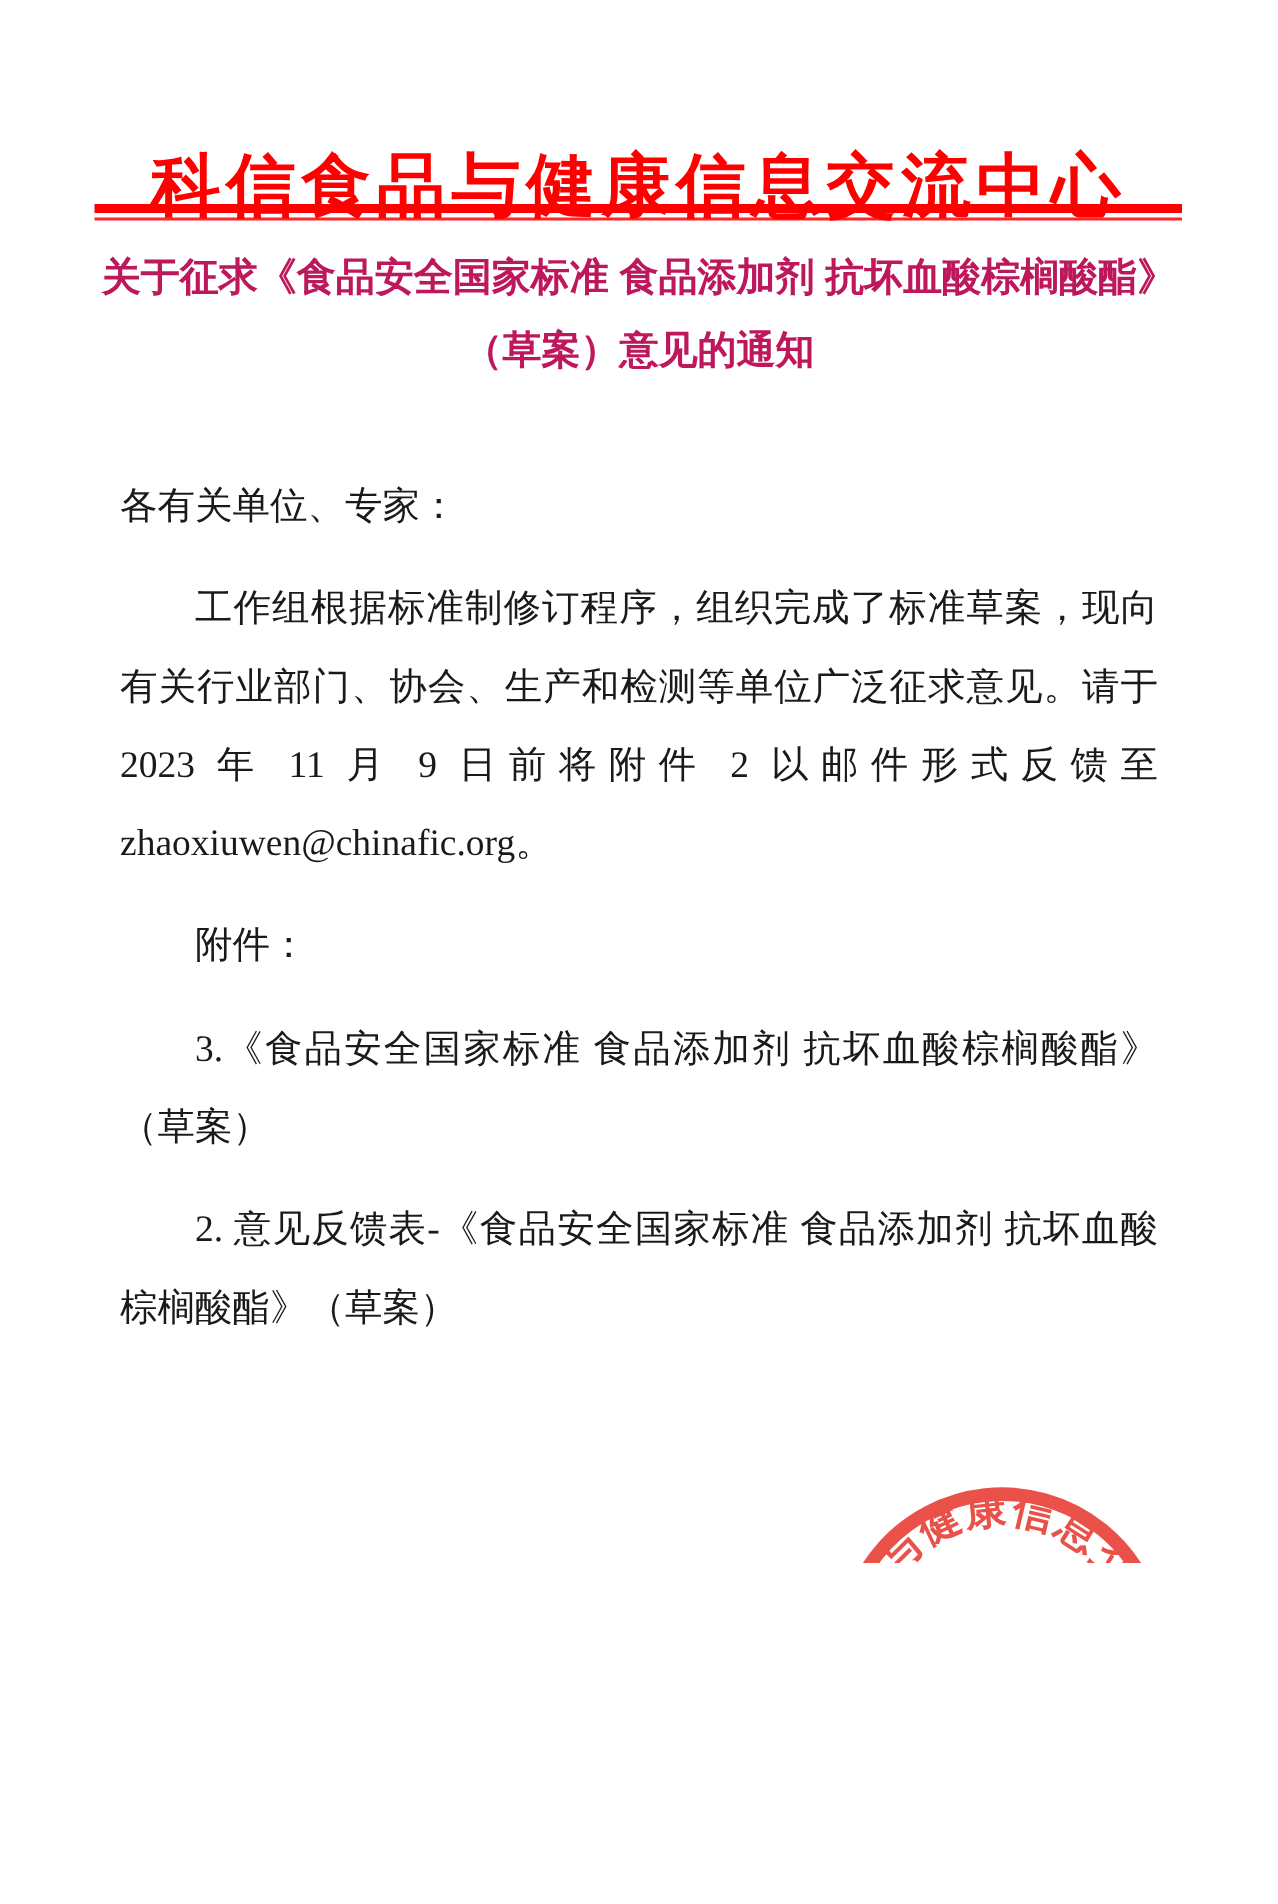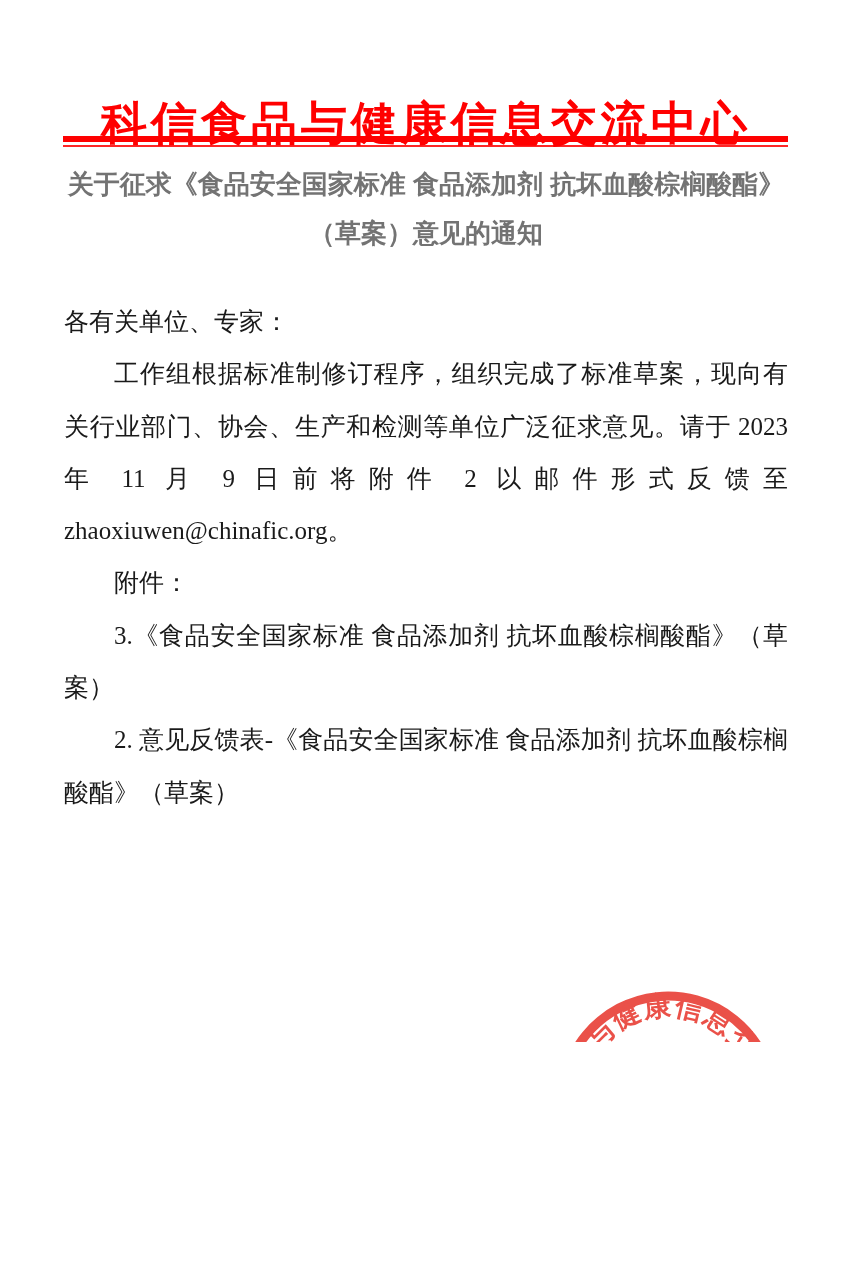--- a/index.html
+++ b/index.html
@@ -30,32 +30,32 @@
   .doc-title {
     position: absolute;
     top: 160px;
     left: 0;
     width: 100%;
     text-align: center;
     font-family: "Liberation Sans", "DejaVu Sans", sans-serif;
     font-weight: 700;
     font-size: 26px;
     line-height: 49px;
-    color: #737373;
+    color: #be185d;
   }
   .body-text {
     position: absolute;
     top: 296px;
     left: 64px;
     width: 724px;
     font-size: 25px;
     line-height: 52.3px;
     text-align: justify;
   }
-  .body-text p { margin: 0; }
+  .body-text p { margin: 16px; }
   .body-text p.indent { text-indent: 2em; }
   .signature {
     position: absolute;
     top: 1096px;
     left: 0;
     right: 82px;
     text-align: right;
     font-size: 25px;
     line-height: 51.5px;
   }

